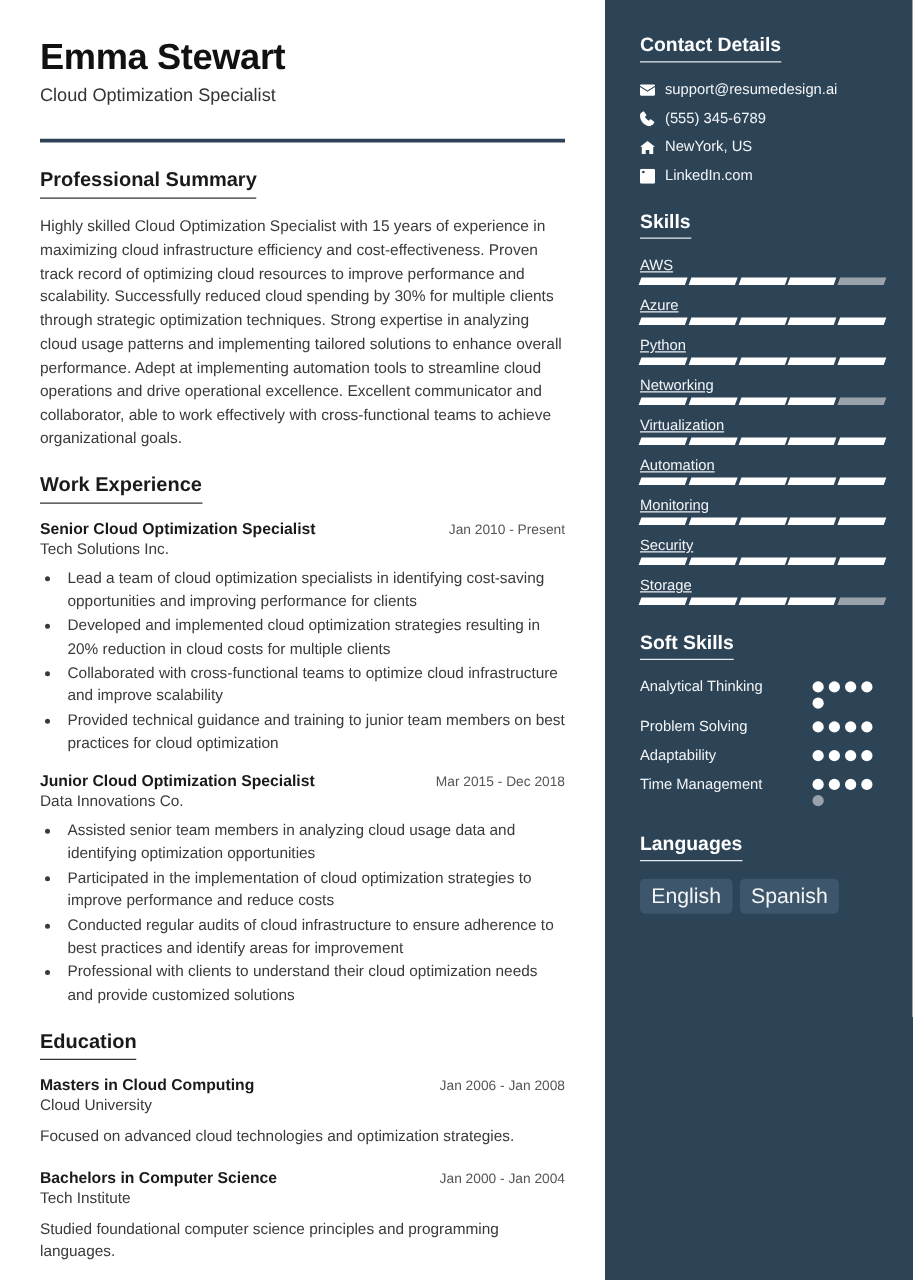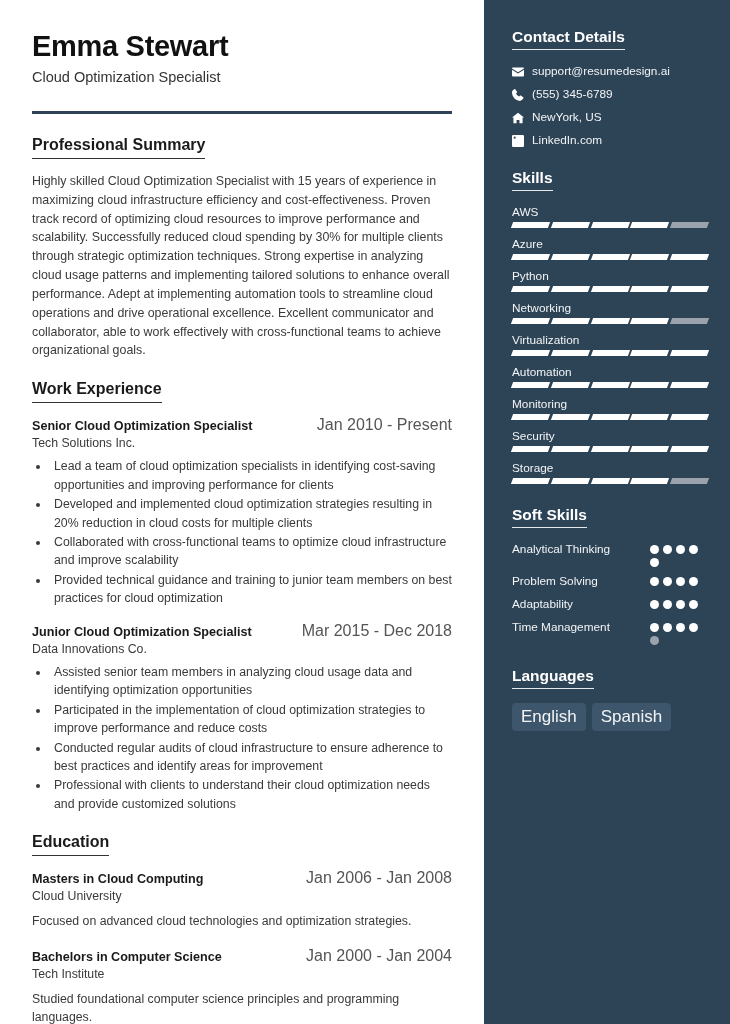--- a/index.html
+++ b/index.html
@@ -26,21 +26,21 @@
     border-bottom:1.6px solid #333;
     margin-bottom:13px;
   }
   .sec { margin-bottom:20px; }
 
   .summary { font-size:12.4px; line-height:1.52; color:#3a3a3a; text-align:left; }
 
   .entry { margin-bottom:14px; }
   .entry-top { display:flex; justify-content:space-between; align-items:baseline; }
   .entry-role { font-size:12.6px; font-weight:700; color:#1a1a1a; }
-  .entry-date { font-size:16px; color:#555; white-space:nowrap; padding-left:10px; }
+  .entry-date { font-size:11px; color:#555; white-space:nowrap; padding-left:10px; }
   .entry-org { font-size:12.3px; color:#3a3a3a; margin-top:2px; }
   .bullets { margin:7px 0 0 18px; }
   .bullets li { font-size:12.3px; line-height:1.5; color:#3a3a3a; margin-bottom:1px; padding-left:4px; }
   .edu-desc { font-size:12.3px; color:#3a3a3a; line-height:1.5; margin-top:9px; }
   .edu-entry { margin-bottom:16px; }
 
   
   .sidebar {
     width:246px; background:#2d4356; color:#ffffff;
     padding:28px 22px 0 28px;
@@ -53,21 +53,21 @@
   }
   .side-sec { margin-bottom:22px; }
 
   .contact-row { display:flex; align-items:flex-end; margin-bottom:9px; }
   .c-icon { width:20px; flex:0 0 20px; display:flex; align-items:center; color:#fff; }
   .c-icon svg { width:12px; height:12px; fill:#fff; display:block; }
   .c-text { font-size:11.8px; color:#f2f4f6; }
 
   
   .skill { margin-bottom:9px; }
-  .skill-name { font-size:11.8px; color:#f2f4f6; margin-bottom:3px; }
+  .skill-name { font-size:11.8px; color:#f2f4f6; margin-bottom:3px;text-decoration:underline; }
   .bar { display:flex; gap:3px; height:6px; }
   .seg {
     flex:1; background:#ffffff;
     transform:skewX(-20deg);
   }
   .seg.off { background:#9aa3ab; }
 
   
   .soft { display:flex; align-items:flex-start; margin-bottom:7px; }
   .soft-name { font-size:11.8px; color:#f2f4f6; flex:1; line-height:1.35; padding-right:6px; }

